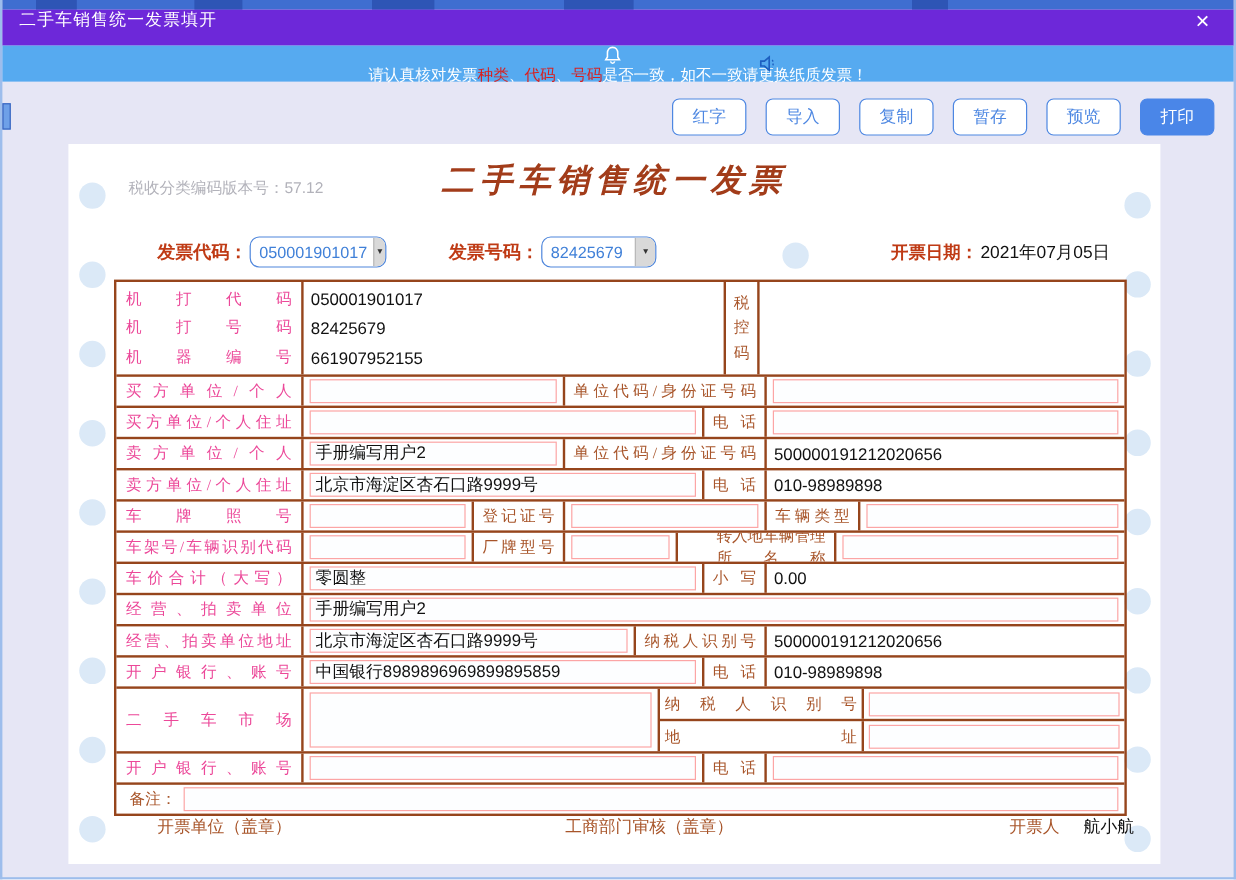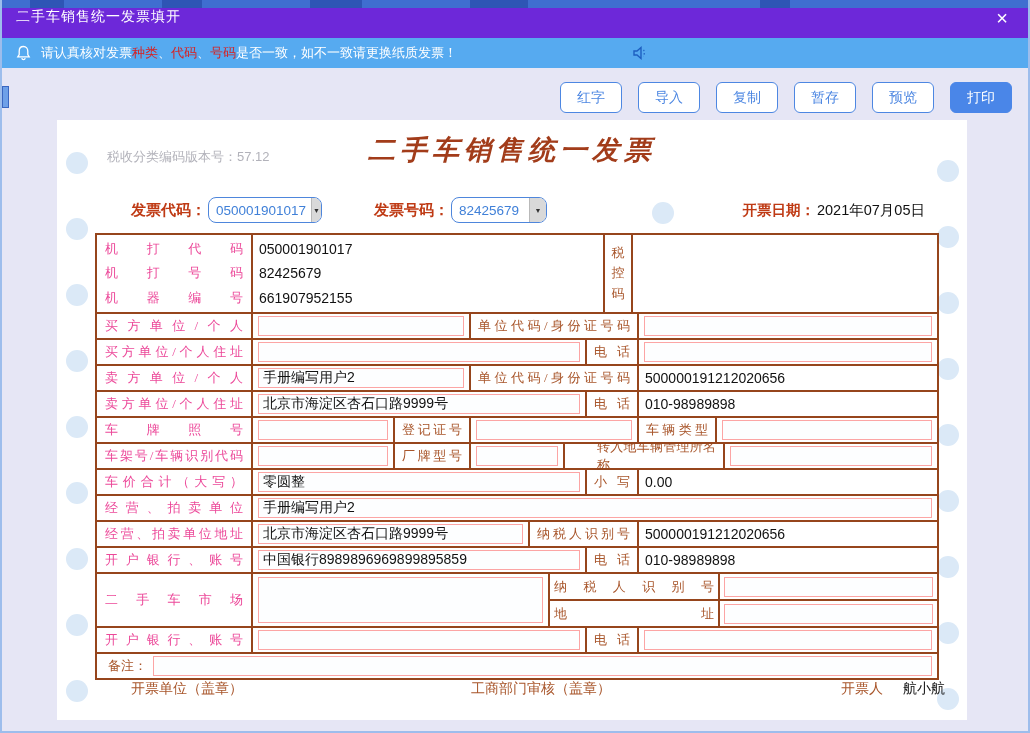--- a/index.html
+++ b/index.html
@@ -14,21 +14,21 @@
   .top-strip .blk { position:absolute; top:0; height:8px; background:#2e55b5; }
 
   
   .titlebar { position:absolute; left:0; top:8px; width:100%; height:30px; background:#6d28d9;
               display:flex; align-items:flex-start; padding:0 14px; z-index:5; }
   .titlebar .t { color:#fff; font-size:14px; letter-spacing:1px; }
   .close-x { margin-left:auto; color:#fff; font-size:20px; line-height:1; cursor:pointer; padding:0 6px; }
 
   
   .noticebar { position:absolute; left:0; top:38px; width:100%; height:30px; background:#56aaf0;
-               display:flex; align-items:center; padding:0 14px; color:#fff; font-size:13px; z-index:5; }
+               display:flex; align-items:center; padding:0 14px; color:#fff; font-size:13px; z-index:5;flex-direction:column; }
   .noticebar .bell { margin-right:10px; display:flex; align-items:center; }
   .noticebar .red { color:#d82020; }
   .noticebar .spk { position:absolute; left:628px; top:5px; }
 
   
   .toolbar { position:absolute; right:16px; top:82px; display:flex; gap:16px; z-index:4; }
   .btn { min-width:62px; height:31px; border:1.5px solid #4d87e2; border-radius:6px; background:#fff;
          color:#4d87e2; font-size:14px; display:flex; align-items:center; justify-content:center;
          font-family:"Liberation Sans",sans-serif; cursor:pointer; padding:0 12px; }
   .btn.primary { background:#4a86e8; color:#fff; border-color:#4a86e8; }
@@ -91,21 +91,21 @@
                 font-family:"Liberation Serif",serif; font-size:14px; color:#a8552a;margin-left:28px; }
   .inv-footer .f1 { position:absolute; left:8px; }
   .inv-footer .f2 { position:absolute; left:348px; }
   .inv-footer .f3 { position:absolute; left:718px; }
   .inv-footer .f3v { position:absolute; left:780px; color:#111; font-family:"Liberation Sans",sans-serif; }
 
   .left-tab { position:absolute; left:0; top:86px; width:7px; height:22px; background:#6ea0e8; border:1px solid #3a66c0; z-index:6; }
 
   .w218{width:218px;flex:none;} .w168{width:168px;flex:none;} .w334{width:334px;flex:none;}
   .w52{width:52px;flex:none;} .w142{width:142px;flex:none;} .w76{width:76px;flex:none;}
-  .w94{width:94px;flex:none;} .w166{width:160px;flex:none;padding-left:28px;} .w78{width:78px;flex:none;}
+  .w94{width:94px;flex:none;} .w166{width:132px;flex:none;padding-left:28px;} .w78{width:78px;flex:none;}
   .w277{width:277px;flex:none;} .w109{width:109px;flex:none;} .w352{width:352px;flex:none;}
 </style>
 </head>
 <body>
 
 <div class="screen">
 
   <div class="top-strip">
     <div class="blk" style="left:28px;width:34px"></div>
     <div class="blk" style="left:160px;width:40px"></div>

